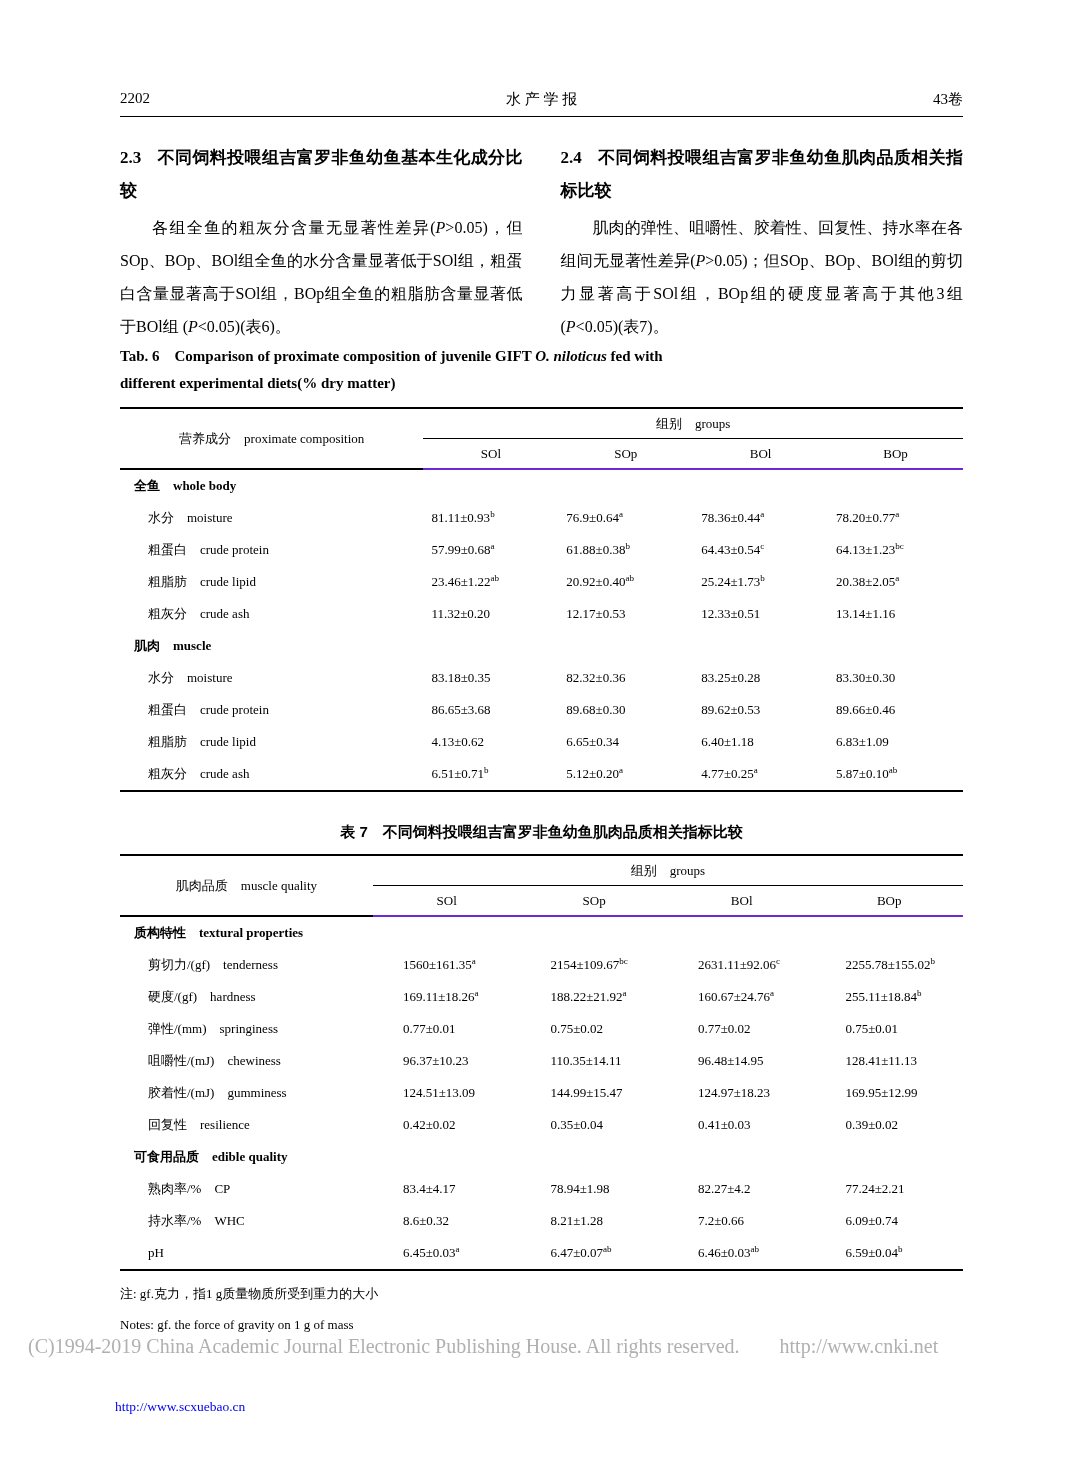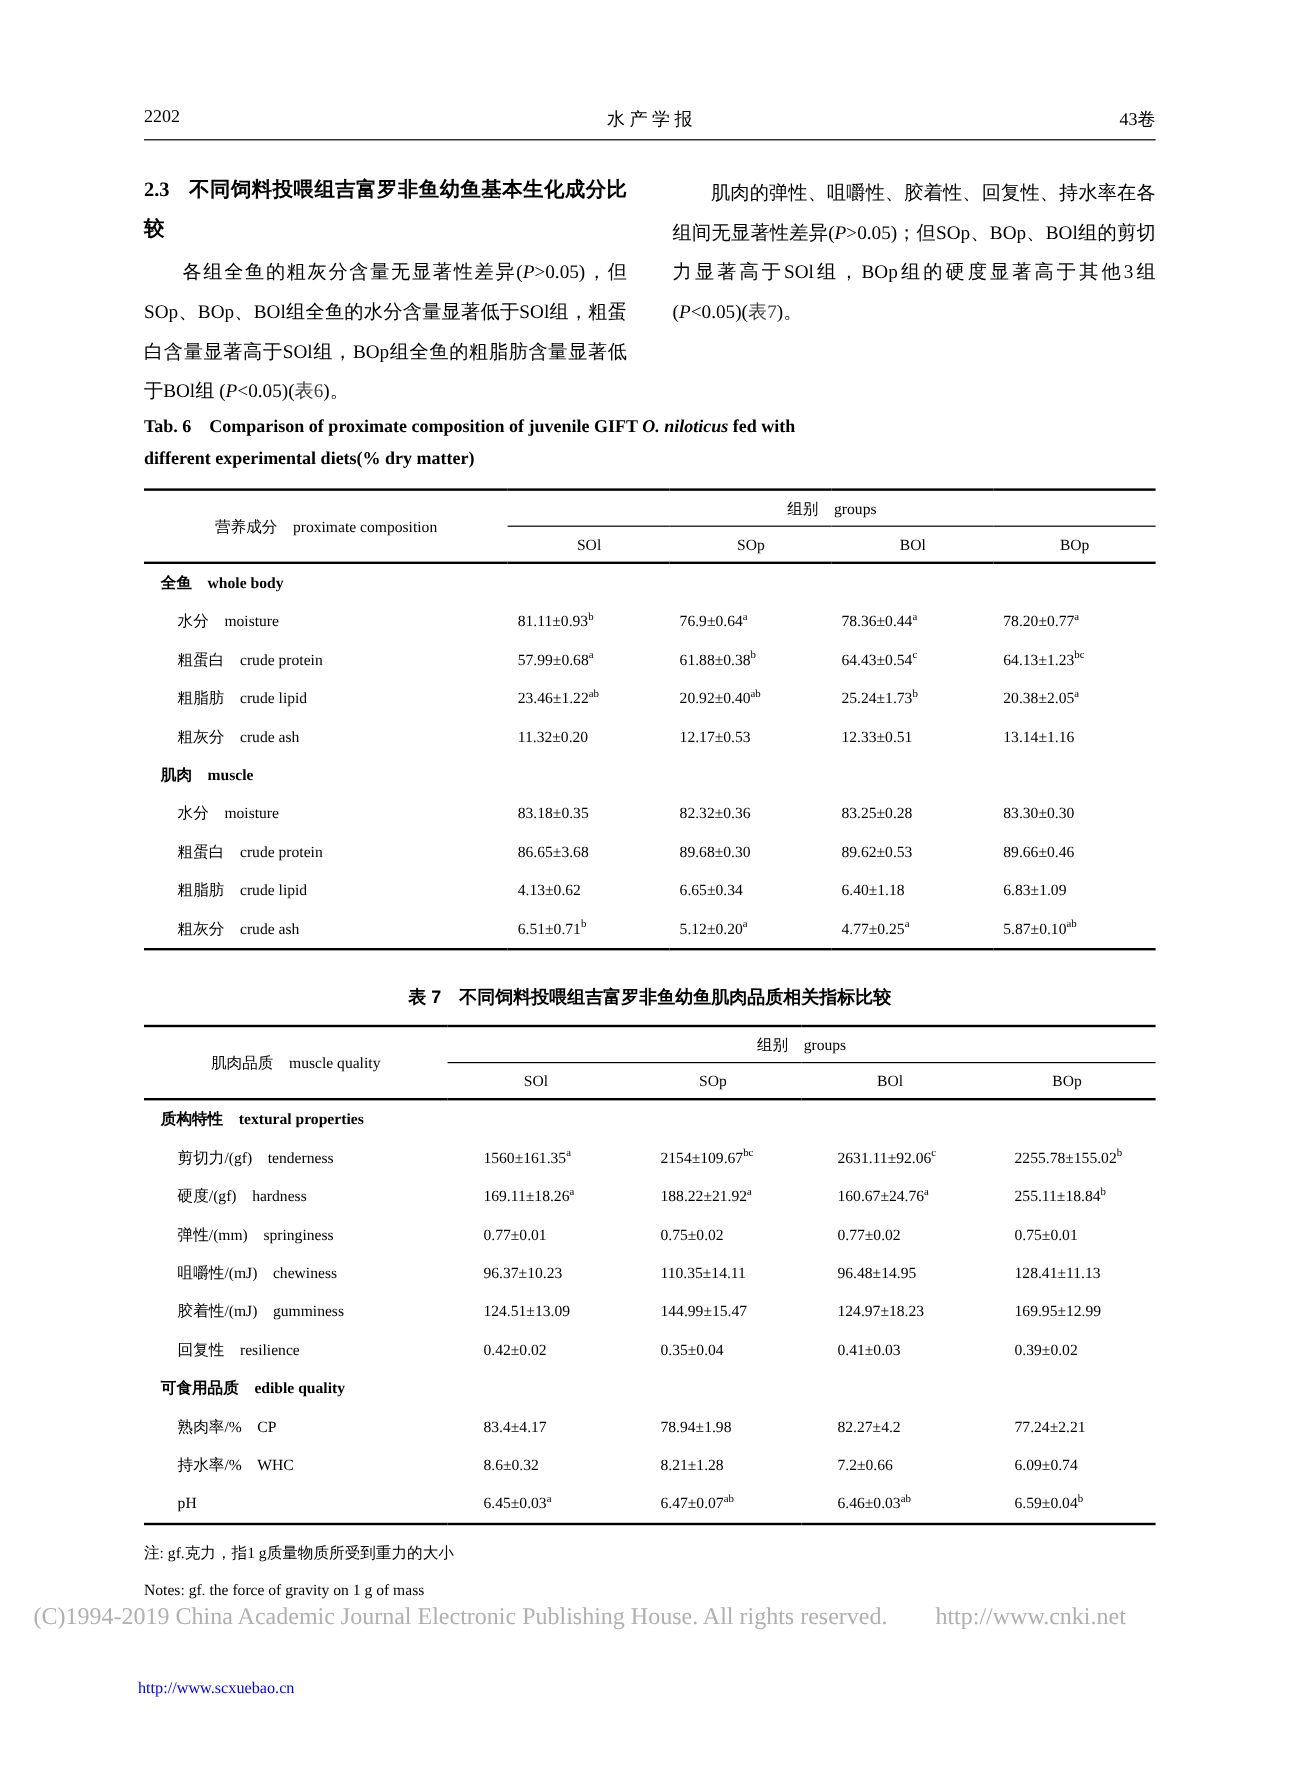--- a/index.html
+++ b/index.html
@@ -16,33 +16,33 @@
     font-size:15px;
   }
   
   .cols{display:flex;gap:38px;margin-top:24px;}
   .col{flex:1;min-width:0;}
   h2.sec{font-size:17px;font-weight:bold;margin:0;line-height:33px;text-align:justify;
          font-family:"Liberation Sans","DejaVu Sans",sans-serif;}
   .sec-num{margin-right:16px;font-family:"Liberation Serif","DejaVu Serif",serif;}
   p.body{font-size:16px;line-height:33px;margin:4px 0 0 0;text-align:justify;text-indent:32px;}
   .it{font-style:italic;}
-  a.ref-link{color:#404040;text-decoration:none;}
+  a.ref-link{color:#000000;text-decoration:none;}
   
   .cap-zh{text-align:center;font-weight:bold;font-size:15px;margin-top:28px;line-height:24px;
           font-family:"Liberation Sans","DejaVu Sans",sans-serif;}
   .cap-en{font-weight:bold;font-size:15px;line-height:27px;}
   
   table{width:100%;border-collapse:collapse;table-layout:fixed;margin-top:10px;
         border-top:2px solid #000;font-size:13px;}
   th{font-weight:normal;padding:0;}
   td{padding:0;}
   th.lblh{border-bottom:2px solid #000;text-align:center;}
   th.grph{border-bottom:1px solid #000;height:29px;text-align:center;}
-  tr.h2 th{border-bottom:2px solid #000000;height:29px;text-align:center;}
+  tr.h2 th{border-bottom:2px solid #6d28d9;height:29px;text-align:center;}
   tbody td{height:32px;vertical-align:middle;}
   tbody tr:last-child td{border-bottom:2px solid #000;}
   td.rl{padding-left:28px;}
   tr.secrow td{padding-left:14px;}
   .zh-b{font-weight:bold;font-family:Liberation Serif, serif;text-align:center;}
   .en{margin-left:13px;}
   .en-b{font-weight:bold;}
   td.val.p6{padding-left:8px;}
   td.val.p7{padding-left:30px;}
   sup{font-size:9px;line-height:0;}
@@ -64,20 +64,21 @@
     <span>水 产 学 报</span>
     <span>43卷</span>
   </div>
 
   <div class="cols">
     <div class="col">
       <h2 class="sec"><span class="sec-num">2.3</span><span>不同饲料投喂组吉富罗非鱼幼鱼基本生化成分比较</span></h2>
       <p class="body" id="para-0"><span>各组全鱼的粗灰分含量无显著性差异(</span><span class="it">P</span><span>&gt;0.05)，但SOp、BOp、BOl组全鱼的水分含量显著低于SOl组，粗蛋白含量显著高于SOl组，BOp组全鱼的粗脂肪含量显著低于BOl组 (</span><span class="it">P</span><span>&lt;0.05)(</span><a class="ref-link" href="#">表6</a><span>)。</span></p>
     </div>
     <div class="col">
+      <h2 class="sec"><span class="sec-num">2.4</span><span>不同饲料投喂组吉富罗非鱼幼鱼肌肉品质相关指标比较</span></h2>
       <p class="body" id="para-1"><span>肌肉的弹性、咀嚼性、胶着性、回复性、持水率在各组间无显著性差异(</span><span class="it">P</span><span>&gt;0.05)；但SOp、BOp、BOl组的剪切力显著高于SOl组，BOp组的硬度显著高于其他3组(</span><span class="it">P</span><span>&lt;0.05)(</span><a class="ref-link" href="#">表7</a><span>)。</span></p>
     </div>
   </div>
 
   <div>
     <div class="cap-en" id="t6-cap-en"><span>Tab. 6　Comparison of proximate composition of juvenile GIFT </span><span class="it">O. niloticus</span><span> fed with</span></div>
     <div class="cap-en">different experimental diets(% dry matter)</div>
     <table id="table6">
         <colgroup>
           <col style="width: 36%;">

